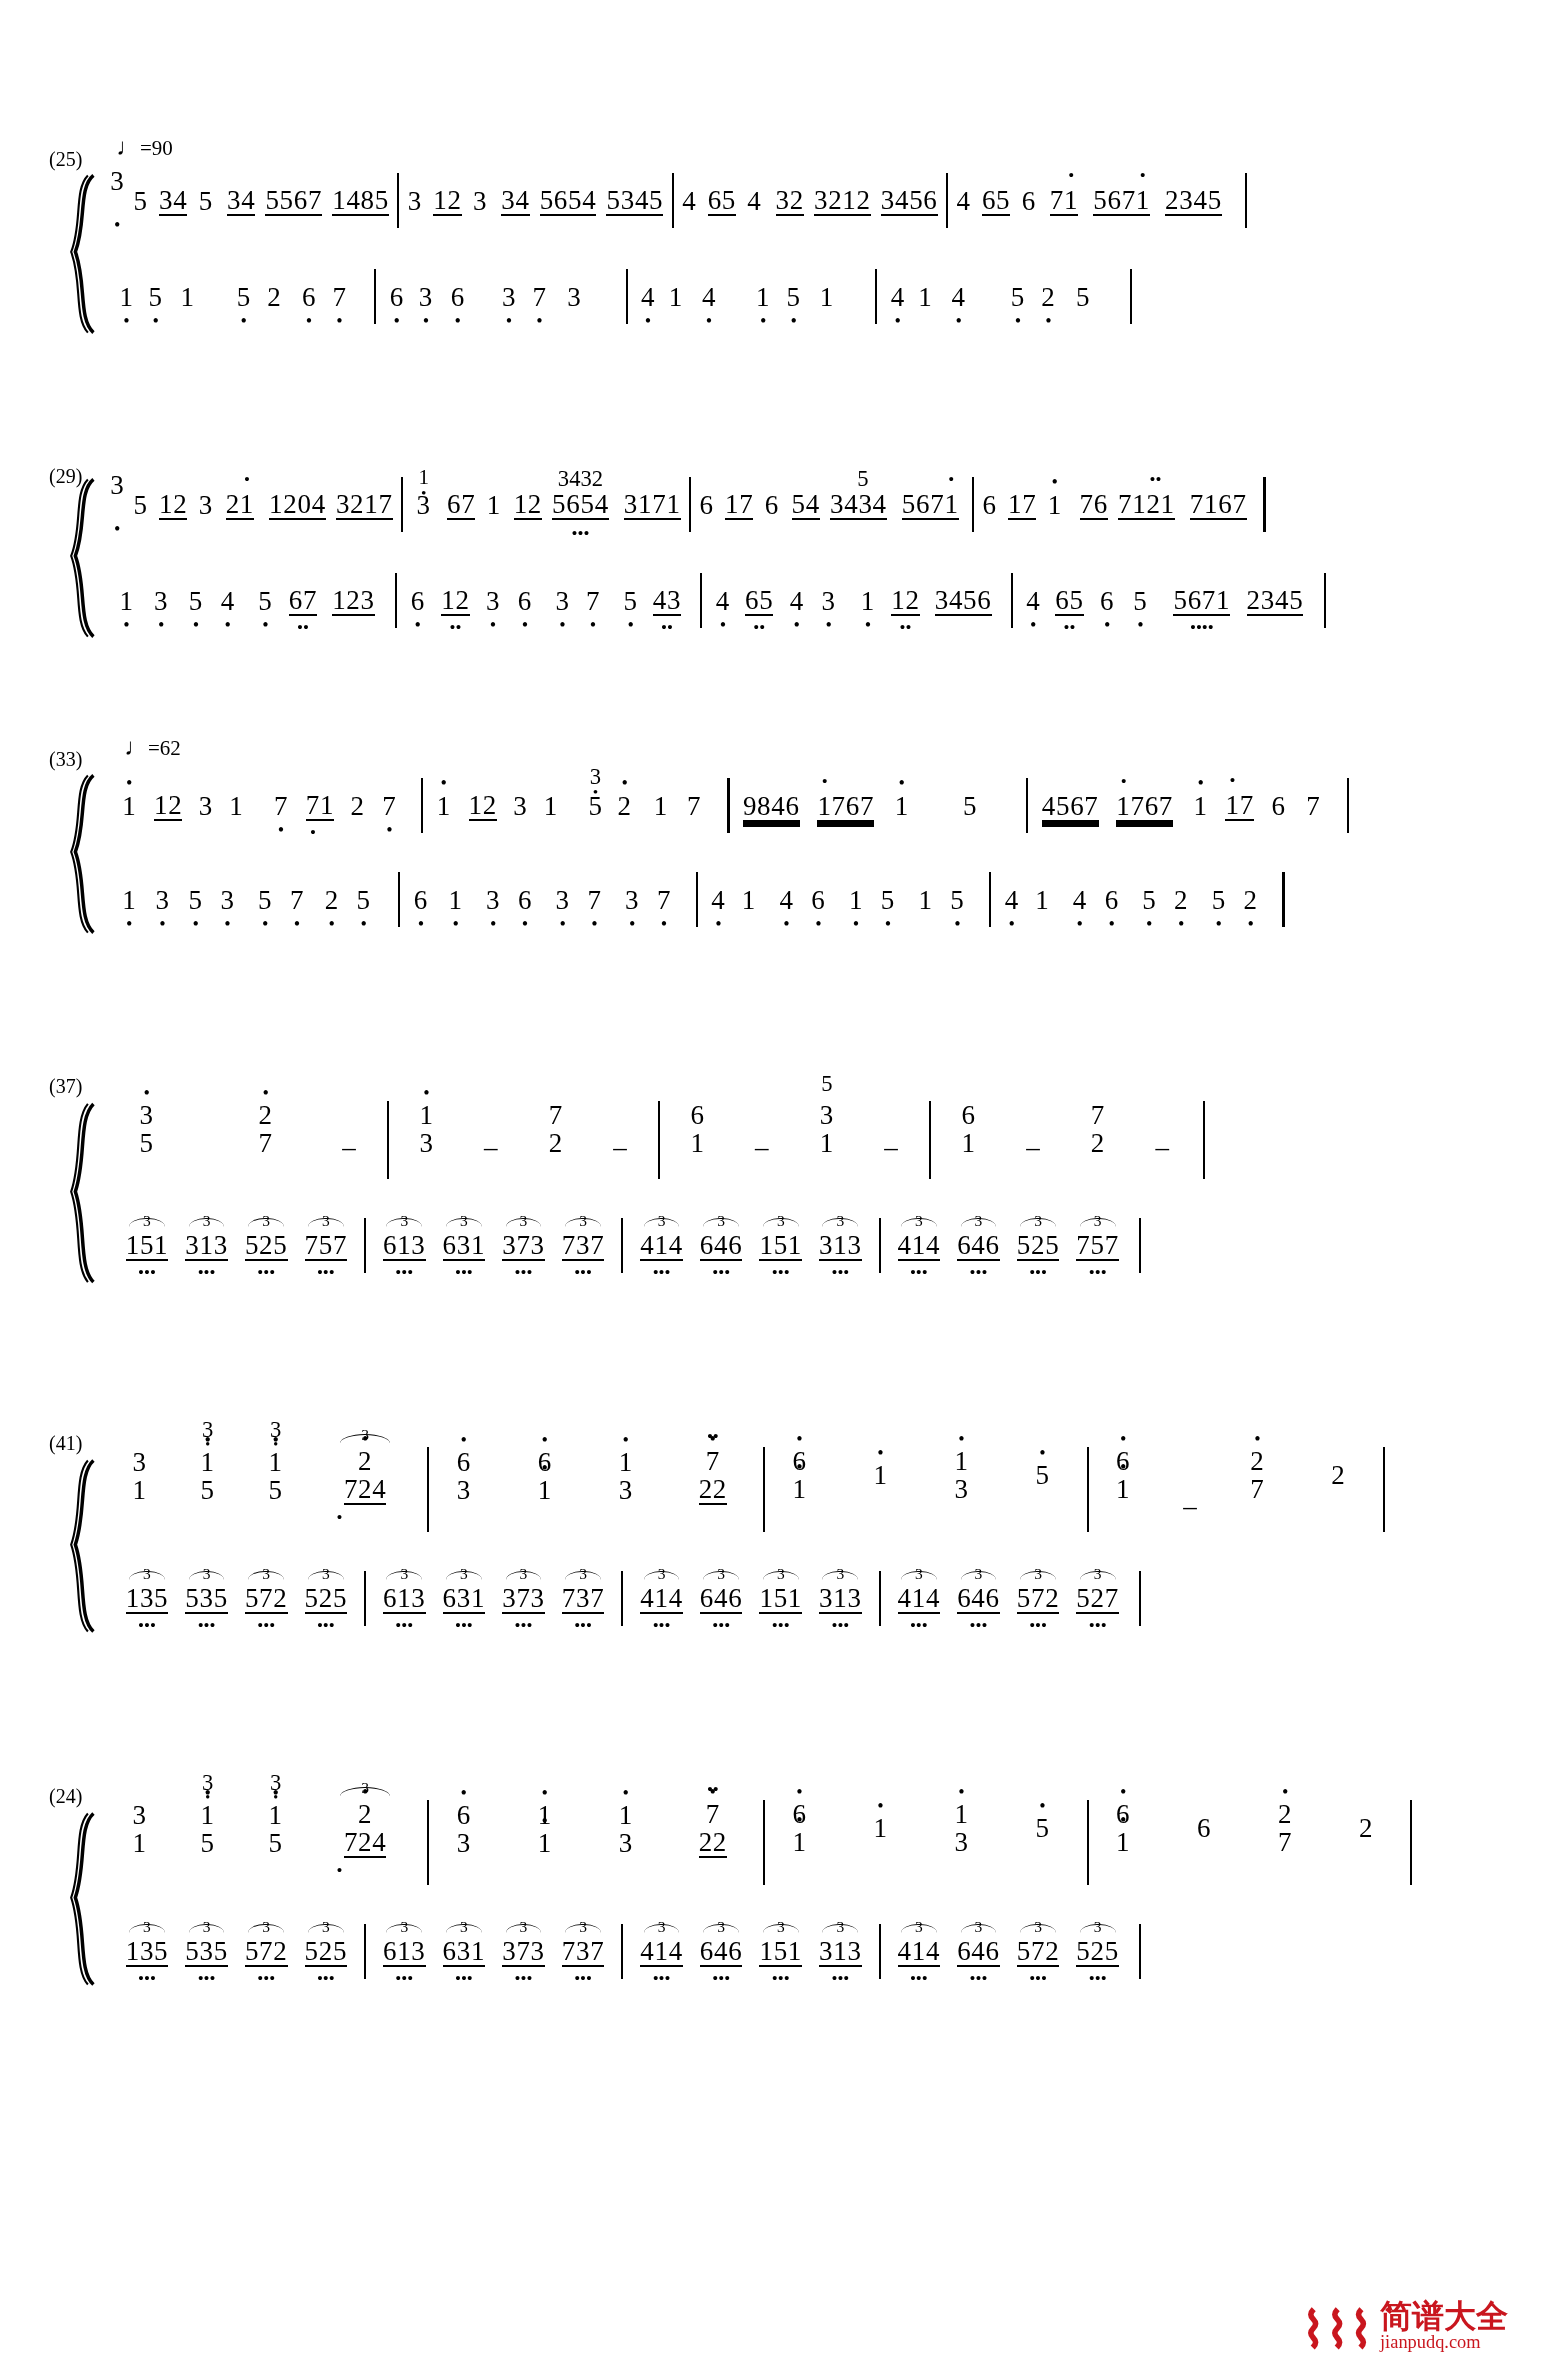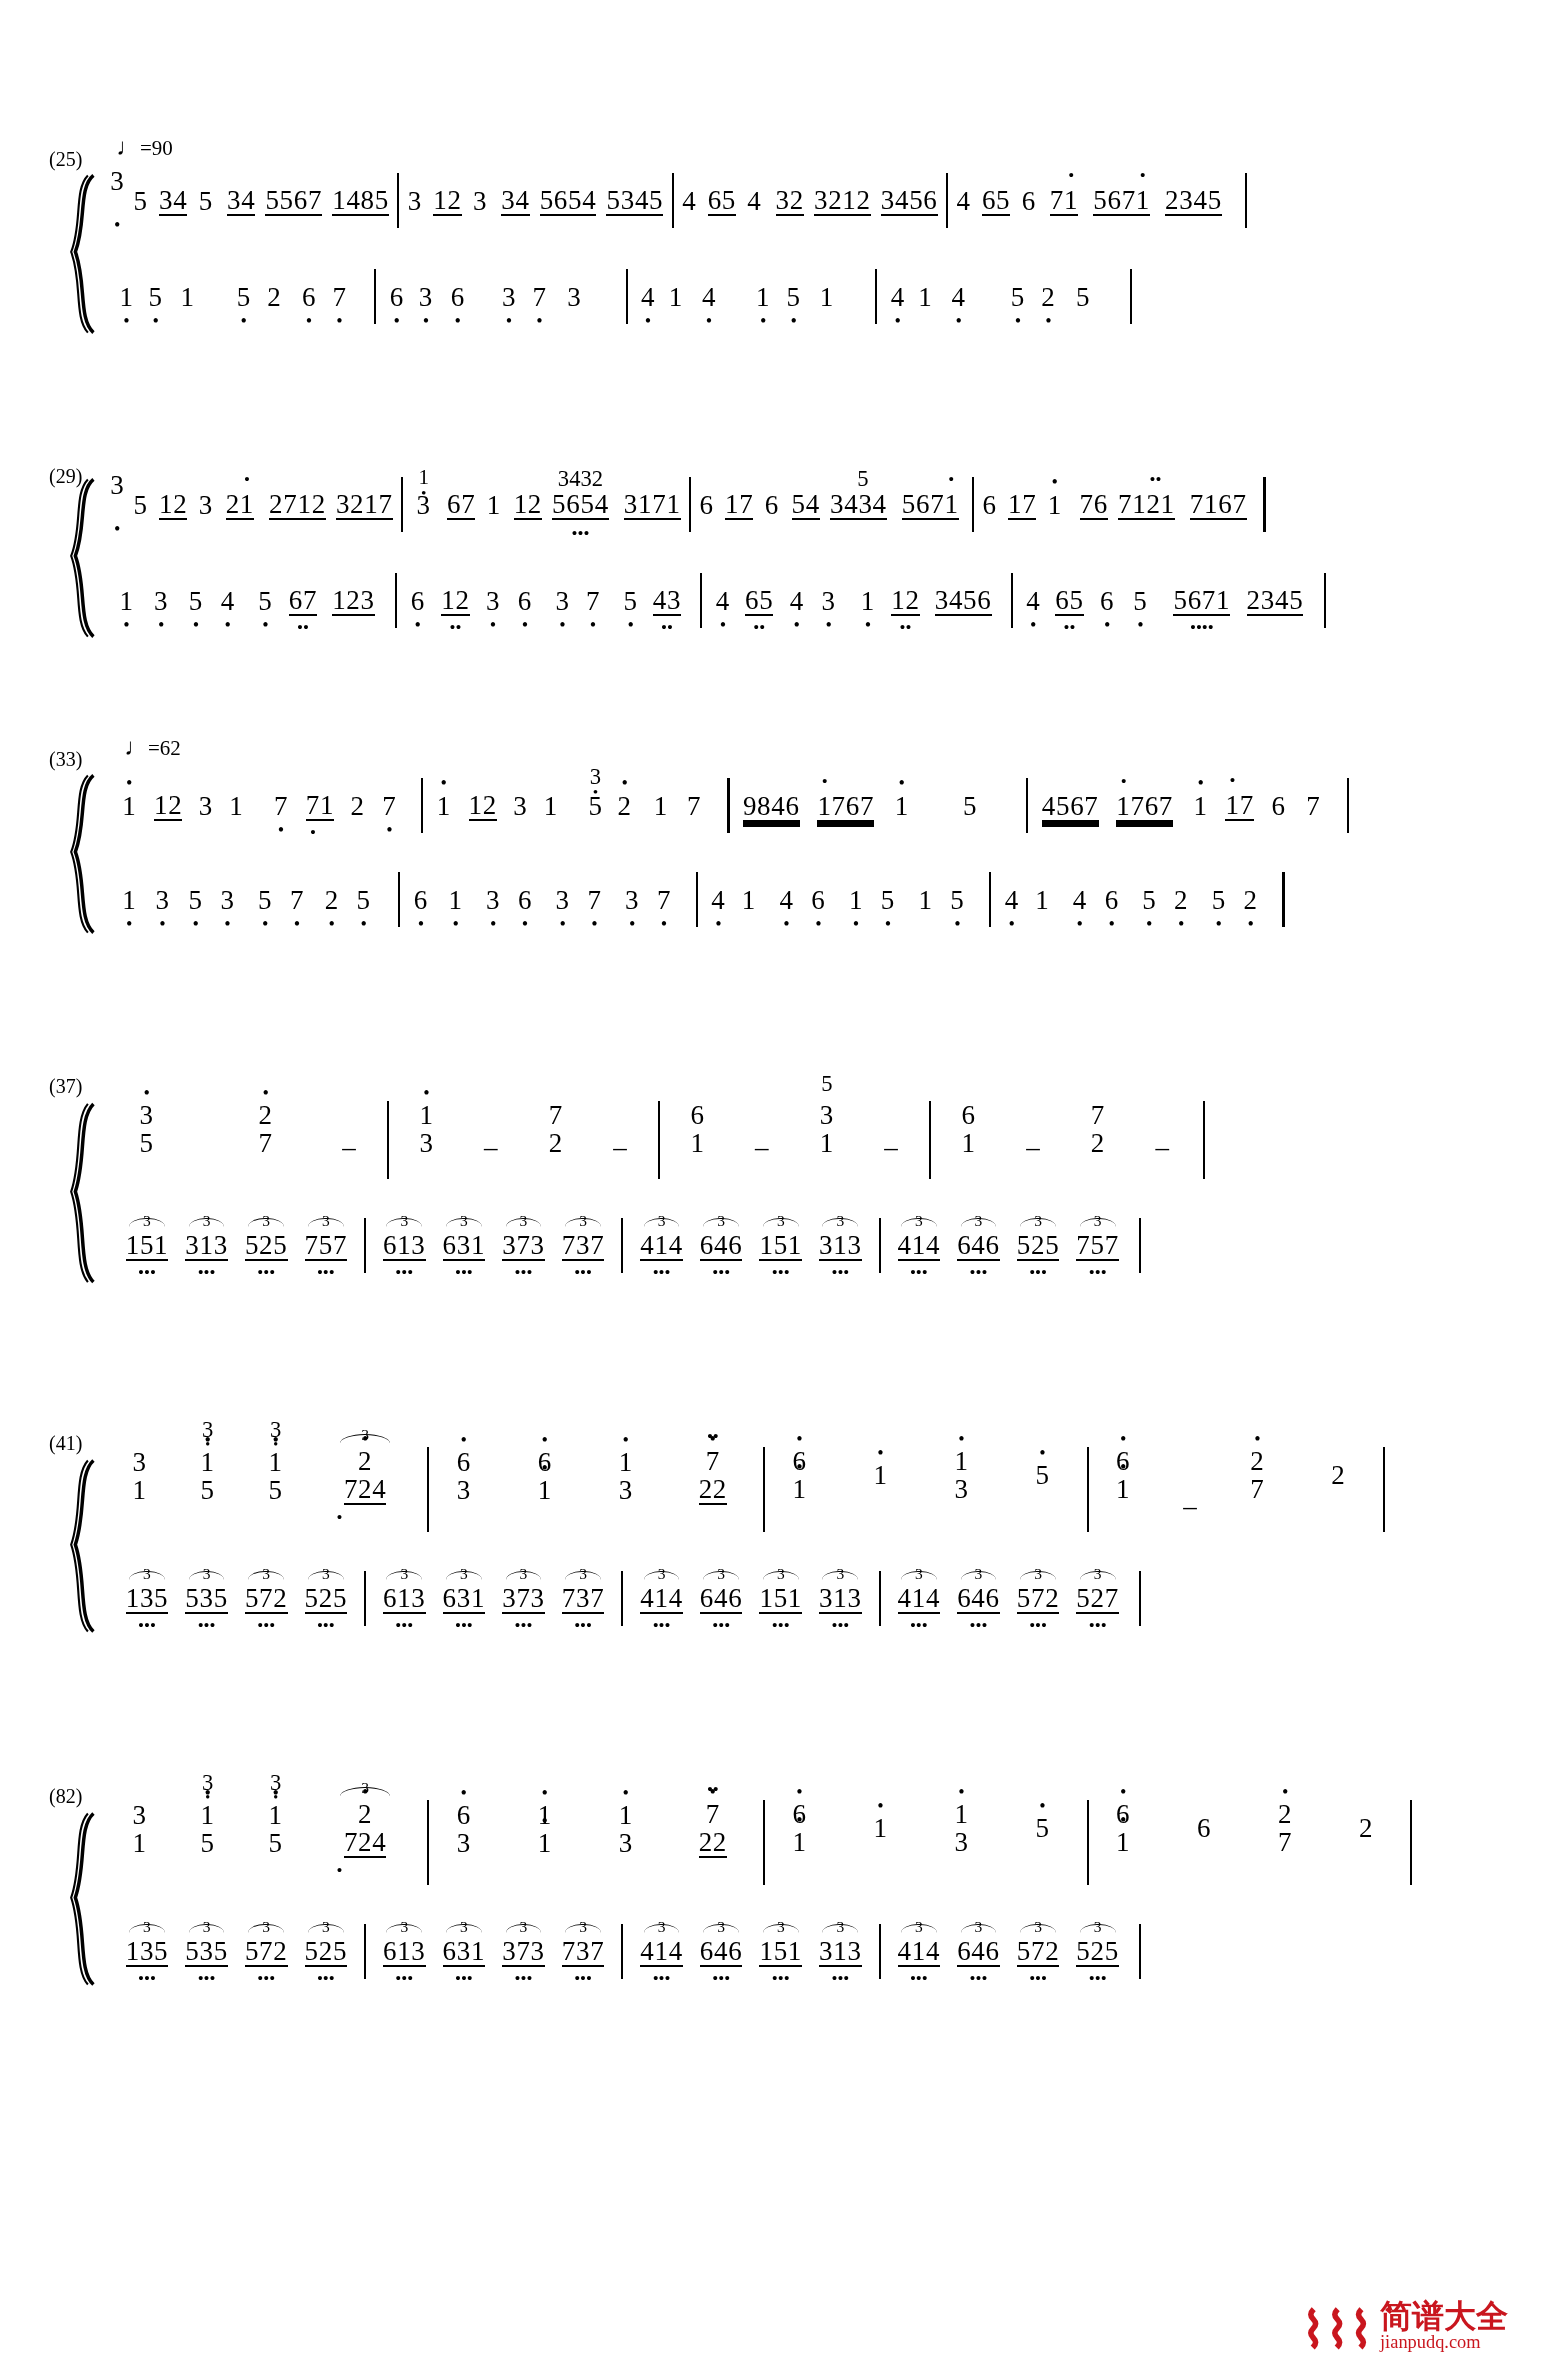--- a/index.html
+++ b/index.html
@@ -221,21 +221,21 @@
 
     <div class="row" style="top:42px;">
       <div class="grp" style="margin-left:4.2px;">
         <span class="dot-dn">•</span><span class="num" style="position:relative;top:-20px;">3</span>
       </div>
       <div class="measure">
         <span class="num">5</span>
         <span class="num u1" style="margin-left:11.3px;">12</span>
         <span class="num" style="margin-left:11.3px;">3</span>
         <span class="grp" style="margin-left:12.7px;"><span class="num u1">21</span><span class="dots-row-up" style="left:50%;">•</span></span>
-        <span class="num u1" style="margin-left:10px;">2712</span>
+        <span class="num u1" style="margin-left:10px;">1204</span>
         <span class="num u1" style="margin-left:10px;">3217</span>
       </div>
       <div class="barline"></div>
       <div class="measure">
         <span class="grp"><span class="num">3</span><span class="above" style="top:-25.4px;font-size:21px;">1<span style="display:block;font-size:15.5px;line-height:5.6px;">•</span></span></span>
         <span class="num u1" style="margin-left:11.3px;">67</span>
         <span class="num" style="margin-left:11.3px;">1</span>
         <span class="num u1" style="margin-left:12.7px;">12</span>
         <span class="grp" style="margin-left:10px;">
           <span class="above">3432</span>
@@ -626,21 +626,21 @@
         <span class="grp" style="margin:0 8.5px;"><span class="trip">3</span><span class="trip-arc"></span><span class="num u1">414</span><span class="dots-row">•••</span></span>
         <span class="grp" style="margin:0 8.5px;"><span class="trip">3</span><span class="trip-arc"></span><span class="num u1">646</span><span class="dots-row">•••</span></span>
         <span class="grp" style="margin:0 8.5px;"><span class="trip">3</span><span class="trip-arc"></span><span class="num u1">572</span><span class="dots-row">•••</span></span>
         <span class="grp" style="margin:0 8.5px;"><span class="trip">3</span><span class="trip-arc"></span><span class="num u1">527</span><span class="dots-row">•••</span></span>
       </div>
       <div class="endline" style="margin-left:7px;"></div>
     </div>
   </div>
 
   <div class="system" style="position:absolute;top:1751px;left:0;width:1547px;height:233px;">
-    <div class="sys-label" style="top:34px;">(82)</div>
+    <div class="sys-label" style="top:34px;">(24)</div>
     <div class="brace" style="top:60px;">
       <svg width="32" height="176" viewBox="0 0 46 250">
         <path d="M38 2 C16 22, 28 76, 12 123 C28 170, 16 228, 38 248" stroke="#000" stroke-width="5" fill="none"></path>
         <path d="M30 2 C10 24, 22 78, 6 123 C22 170, 10 226, 30 248" stroke="#000" stroke-width="3" fill="none"></path>
       </svg>
     </div>
 
     <div class="row" style="top:49px;height:92px;align-items:flex-start;">
       <div class="measure" style="margin-left:7px;">
         <span class="grp" style="width:35px;">

